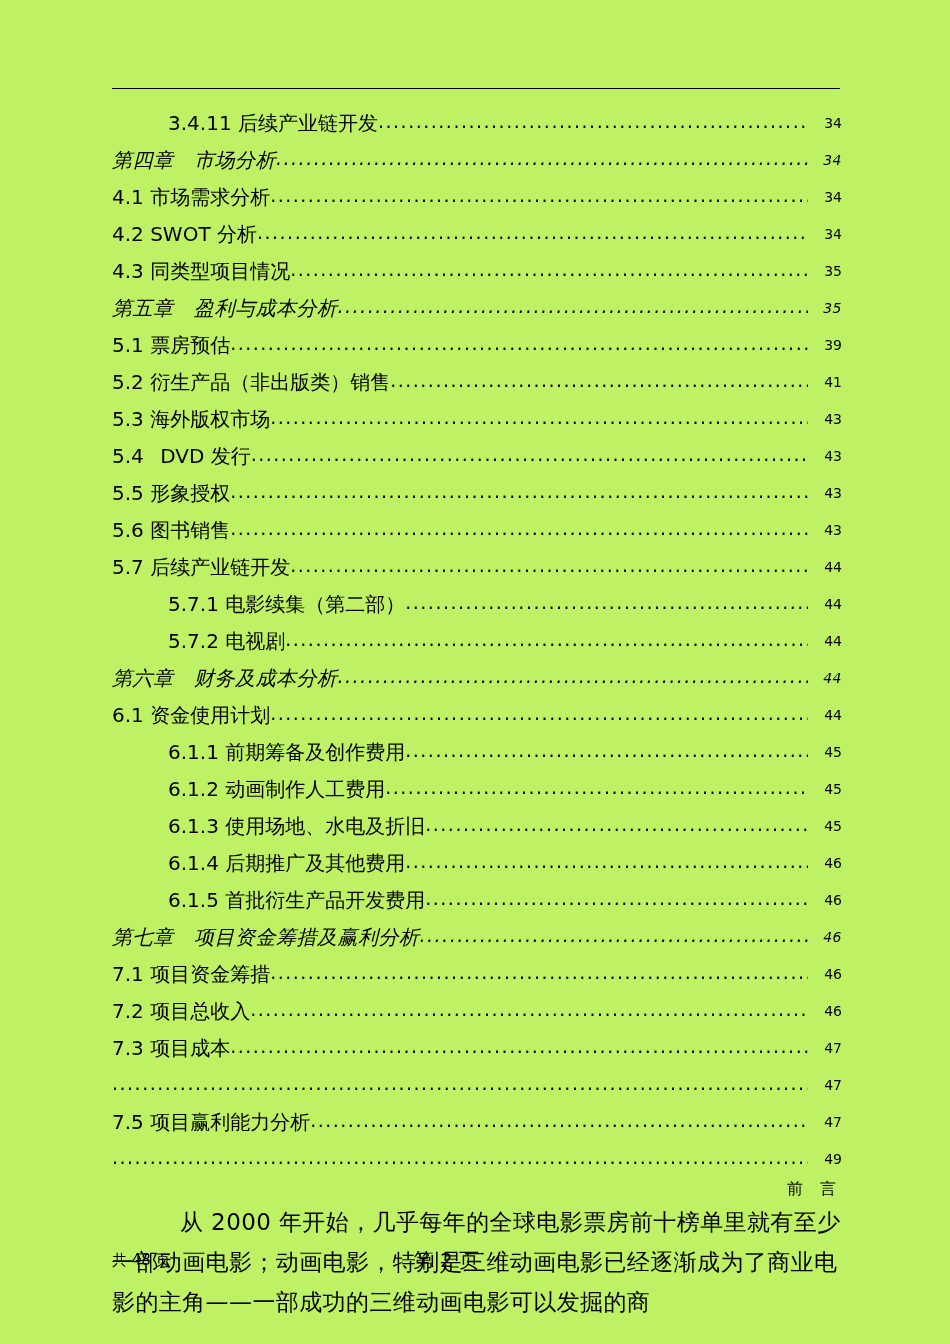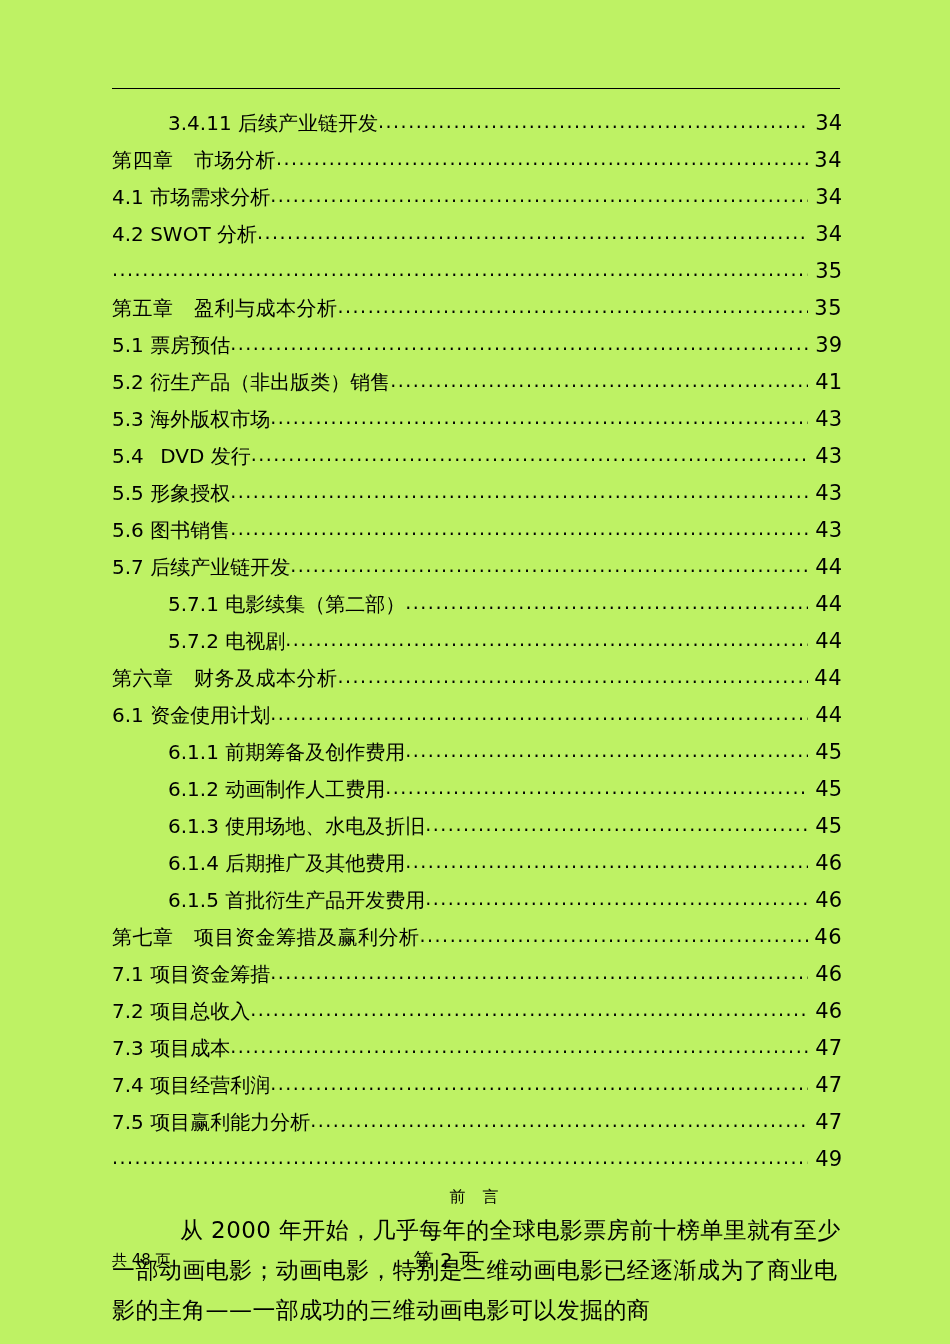--- a/index.html
+++ b/index.html
@@ -48,32 +48,33 @@
     white-space: nowrap;
     letter-spacing: 1.5px;
     font-size: 19px;
     color: #000;
     margin: 0 0px 2px 0;
   }
   .toc-line .page-num {
     flex: 0 0 auto;
     width: 34px;
     text-align: right;
-    font-size: 21px;
+    font-size: 14px;
   }
   .chapter {
     letter-spacing: 0.5px;
+    font-style: italic;
   }
   .chapter .label { font-weight: normal; }
 
   .preface-heading {
-    text-align: center;
+    text-align: right;
     font-size: 16px;
     letter-spacing: 6px;
-    margin-top: 10px;
+    margin-top: 2px;
     margin-bottom: 2px;
   }
   .body-para {
     font-size: 23px;
     line-height: 40px;
     text-indent: 68px;
     letter-spacing: 0.4px;
   }
   .footer {
     position: absolute;
@@ -115,20 +116,21 @@
         <span class="label">4.1 市场需求分析</span>
         <span class="leader">........................................................................................................................</span>
         <span class="page-num">34</span>
       </div>
       <div class="toc-line">
         <span class="label">4.2 SWOT 分析</span>
         <span class="leader">........................................................................................................................</span>
         <span class="page-num">34</span>
       </div>
       <div class="toc-line">
+        <span class="label">4.3 同类型项目情况</span>
         <span class="leader">........................................................................................................................</span>
         <span class="page-num">35</span>
       </div>
       <div class="toc-line chapter">
         <span class="label">第五章 盈利与成本分析</span>
         <span class="leader">........................................................................................................................</span>
         <span class="page-num">35</span>
       </div>
       <div class="toc-line">
         <span class="label">5.1 票房预估</span>
@@ -224,21 +226,20 @@
         <span class="label">7.2 项目总收入</span>
         <span class="leader">........................................................................................................................</span>
         <span class="page-num">46</span>
       </div>
       <div class="toc-line">
         <span class="label">7.3 项目成本</span>
         <span class="leader">........................................................................................................................</span>
         <span class="page-num">47</span>
       </div>
       <div class="toc-line">
-        <span class="label">7.4 项目经营利润</span>
         <span class="leader">........................................................................................................................</span>
         <span class="page-num">47</span>
       </div>
       <div class="toc-line">
         <span class="label">7.5 项目赢利能力分析</span>
         <span class="leader">........................................................................................................................</span>
         <span class="page-num">47</span>
       </div>
       <div class="toc-line">
         <span class="leader">........................................................................................................................</span>

